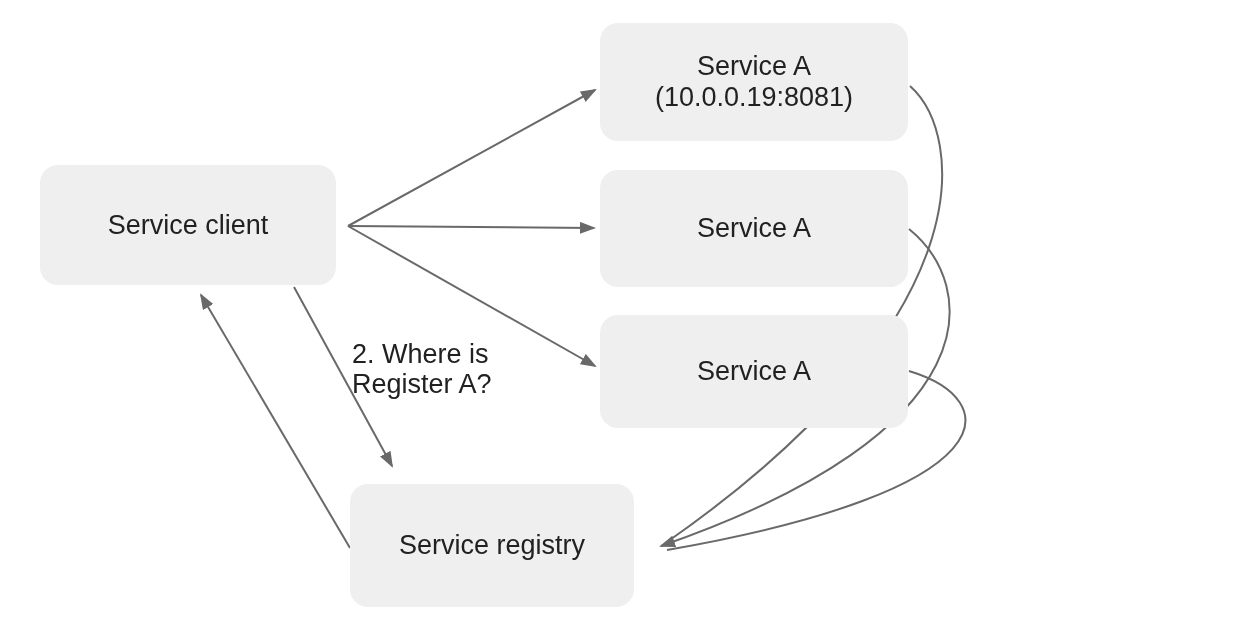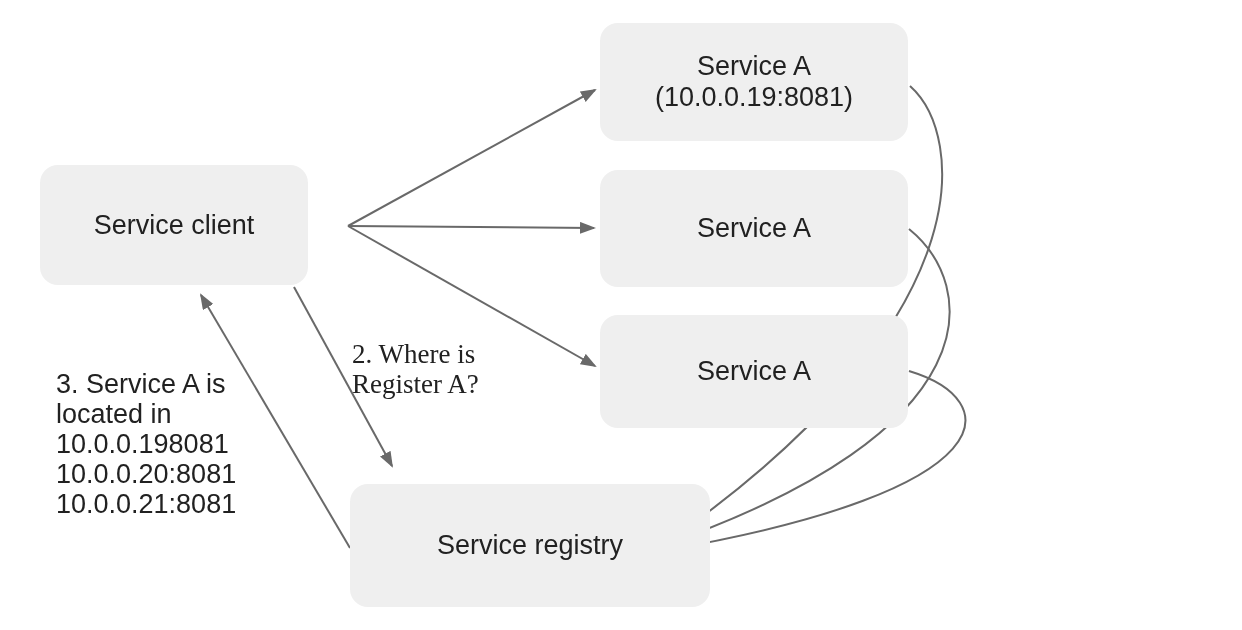--- a/index.html
+++ b/index.html
@@ -39,34 +39,34 @@
     color: var(--text);
     display: flex;
     flex-direction: column;
     align-items: center;
     justify-content: center;
     text-align: center;
     font-size: 27px;
     line-height: 31px;
     border-radius: 18px;
   }
-  .box-client   { left: 40px;  top: 165px; width: 268px; height: 120px; }
+  .box-client   { left: 40px;  top: 165px; width: 296px; height: 120px; }
   .box-a1       { left: 600px; top: 23px;  width: 308px; height: 118px; }
   .box-a2       { left: 600px; top: 170px; width: 308px; height: 117px; }
   .box-a3       { left: 600px; top: 315px; width: 308px; height: 113px; }
-  .box-registry { left: 350px; top: 484px; width: 360px; height: 123px; }
+  .box-registry { left: 350px; top: 484px; width: 284px; height: 123px; }
   .note {
     position: absolute;
     color: var(--text);
     font-size: 27px;
     line-height: 30px;
     white-space: nowrap;
   }
   .note-step1 { left: 988px; top: 341px; }
-  .note-step2 { left: 352px; top: 339px; font-family: Liberation Serif, serif; }
+  .note-step2 { left: 352px; top: 339px; }
   .note-step3 { left: 56px;  top: 369px; }
 </style>
 </head>
 <body>
 
 <div class="canvas">
 
   <svg class="arrow-layer" viewBox="0 0 1242 630" xmlns="http://www.w3.org/2000/svg">
     <defs>
       <marker id="head" markerWidth="8" markerHeight="6" refX="7" refY="3" orient="auto">
@@ -106,21 +106,14 @@
   <div class="box box-registry">
     <div>Service registry</div>
   </div>
 
 
   <div class="note note-step2">
     <div>2. Where is</div>
     <div>Register A?</div>
   </div>
 
-  <div class="note note-step3">
-    <div>3. Service A is</div>
-    <div>located in</div>
-    <div>10.0.0.198081</div>
-    <div>10.0.0.20:8081</div>
-    <div>10.0.0.21:8081</div>
-  </div>
 
 </div>
 
 </body></html>

